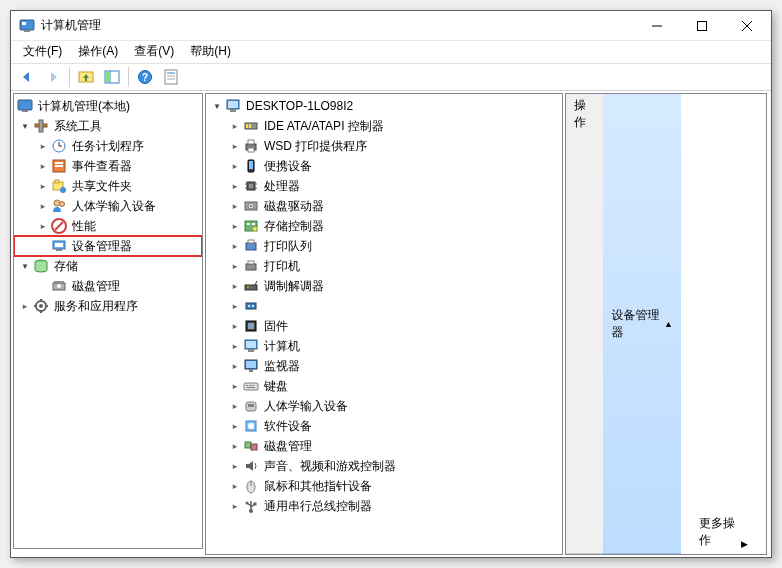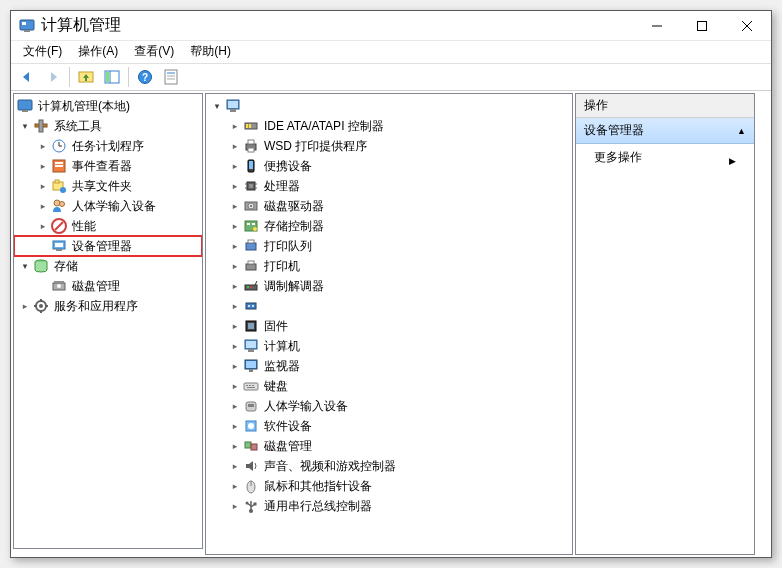--- a/index.html
+++ b/index.html
@@ -1,32 +1,32 @@
 <!DOCTYPE html>
 <html><head>
 <meta charset="utf-8">
 <style>
 * { box-sizing: border-box; margin: 0; padding: 0; }
 body { font-family: "Microsoft YaHei", "Segoe UI", sans-serif; font-size: 12px; background: #f0f0f0; padding: 10px; }
 .window { width: 762px; height: 548px; background: #fff; border: 1px solid #5a5a5a; box-shadow: 3px 3px 8px rgba(0,0,0,0.3); display: flex; flex-direction: column; }
 .titlebar { height: 30px; display: flex; align-items: center; padding: 0 2px 0 8px; background: #fff; border-bottom: 1px solid #e8e8e8; }
 .titlebar-icon { width: 16px; height: 16px; margin-right: 6px; }
-.titlebar-text { flex: 1; font-size: 16px; font-family: Liberation Serif, serif; }
+.titlebar-text { flex: 1; font-size: 12px; font-family: Liberation Serif, serif; }
 .titlebar-controls { display: flex; }
 .tb-btn { width: 45px; height: 28px; display: flex; align-items: center; justify-content: center; cursor: default; }
 .menubar { height: 22px; display: flex; padding: 0 4px; background: #fff; }
 .menu-item { padding: 2px 8px; cursor: default; }
 .toolbar { height: 28px; display: flex; align-items: center; padding: 0 4px; background: #fff; border-top: 1px solid #e0e0e0; border-bottom: 1px solid #d0d0d0; gap: 2px; }
 .tool-btn { width: 24px; height: 24px; display: flex; align-items: center; justify-content: center; border: 1px solid transparent; cursor: default; }
 .tool-sep { width: 1px; height: 20px; background: #d0d0d0; margin: 0 2px; }
 .content { flex: 1; display: flex; overflow: hidden; }
 .panel { border: 1px solid #828790; background: #fff; overflow: auto; }
 .panel-left { width: 190px; margin: 2px 1px 8px 2px; text-align: center; }
 .panel-mid { flex: 1; margin: 2px 1px; }
-.panel-right { width: 180px; margin: 2px 16px 2px 1px; display: flex; flex-direction: column; }
+.panel-right { width: 202px; margin: 2px 4px 2px 1px; display: flex; }
 .tree { padding: 2px 0; }
 .tree-row { display: flex; align-items: center; height: 20px; white-space: nowrap; cursor: default; }
 .tree-row.highlighted { outline: 2px solid #e03030; outline-offset: -1px; }
 .expander { width: 14px; height: 14px; display: flex; align-items: center; justify-content: center; flex-shrink: 0; }
 .exp-arrow { font-size: 9px; color: #666; display: inline-block; transform-origin: center; }
 .exp-open { color: #404040; }
 .tree-icon { width: 16px; height: 16px; margin: 0 3px 0 1px; flex-shrink: 0; }
 .tree-label { padding: 1px 2px; }
 .actions-header { background: #f0f0f0; padding: 3px 8px; font-size: 12px; border-bottom: 1px solid #d0d0d0; }
 .actions-sub { background: linear-gradient(#d6eaff, #bcdcff); padding: 4px 8px; border-bottom: 1px solid #a0c0e0; display: flex; justify-content: space-between; align-items: center; }
@@ -259,20 +259,21 @@
             <span class="expander">
               <span class="exp-arrow exp-open">▾</span>
             </span>
             <span class="tree-icon">
               <svg viewBox="0 0 16 16">
                 <rect x="2" y="2" width="12" height="9" fill="#5a9bd5" stroke="#2a5a8a"></rect>
                 <rect x="3" y="3" width="10" height="7" fill="#bde0ff"></rect>
                 <rect x="5" y="11" width="6" height="3" fill="#888"></rect>
               </svg>
             </span>
+            <span class="tree-label">DESKTOP-1LO98I2</span>
           </div>
           <div class="tree-row" style="padding-left:22px">
             <span class="expander">
               <span class="exp-arrow">▸</span>
             </span>
             <span class="tree-icon">
               <svg viewBox="0 0 16 16">
                 <rect x="2" y="5" width="12" height="6" fill="#909090" stroke="#505050"></rect>
                 <rect x="3" y="6" width="2" height="4" fill="#ffe040"></rect>
                 <rect x="6" y="6" width="2" height="4" fill="#ffe040"></rect>

